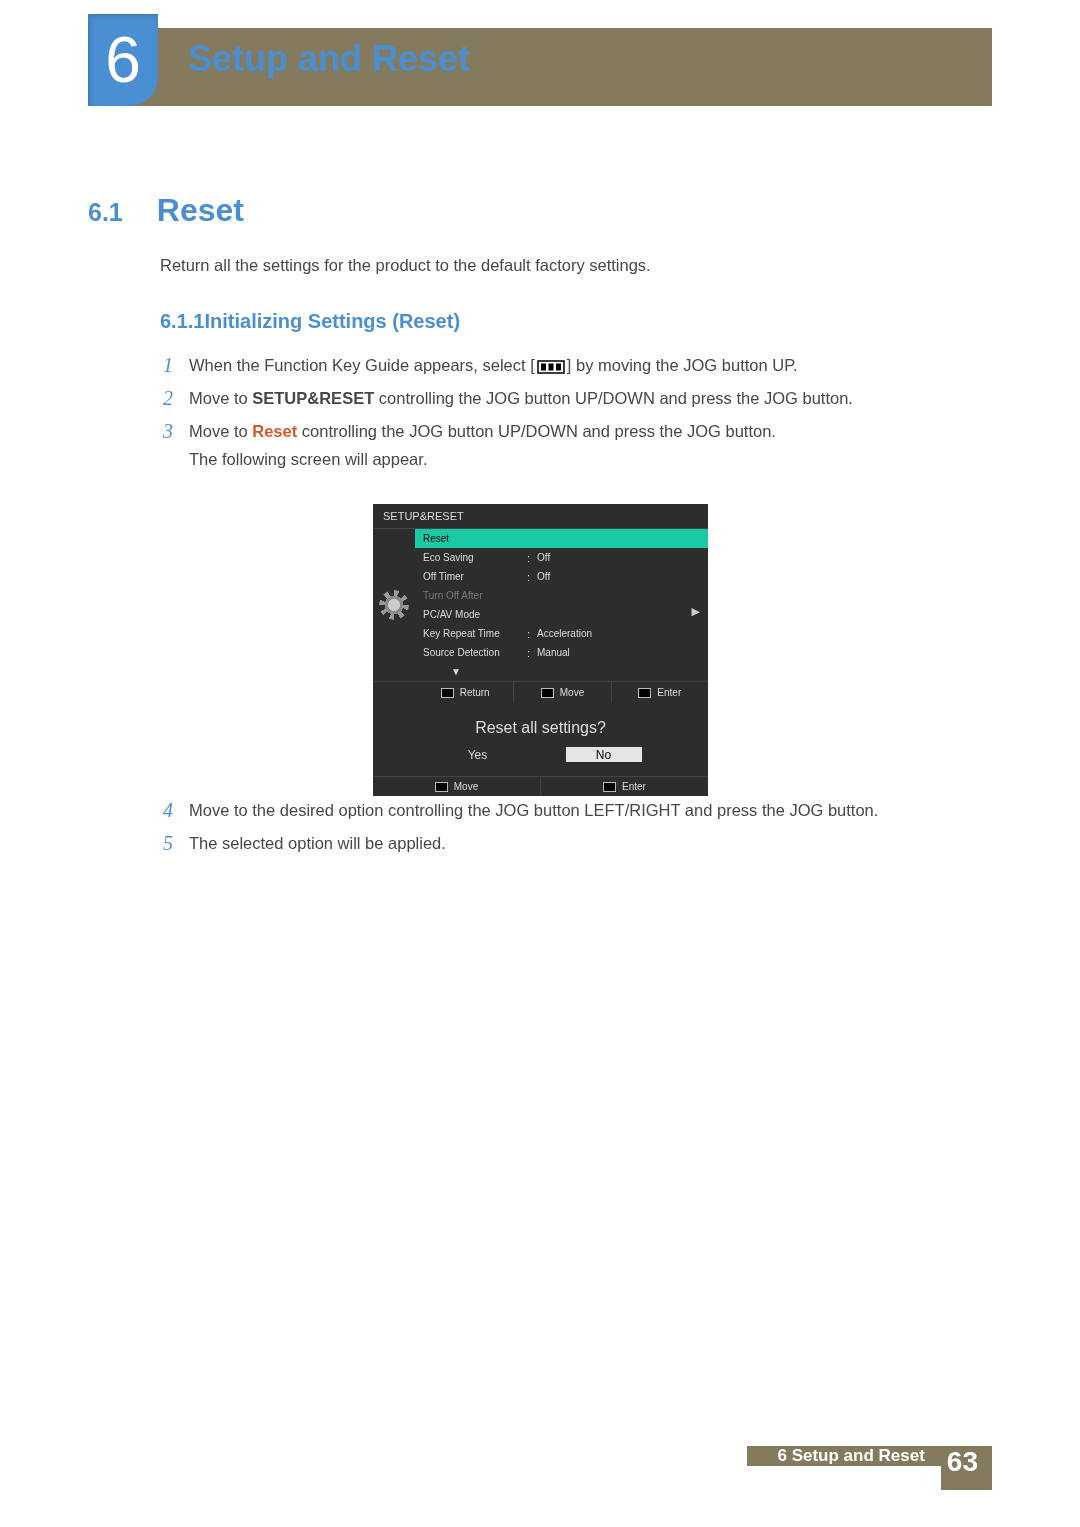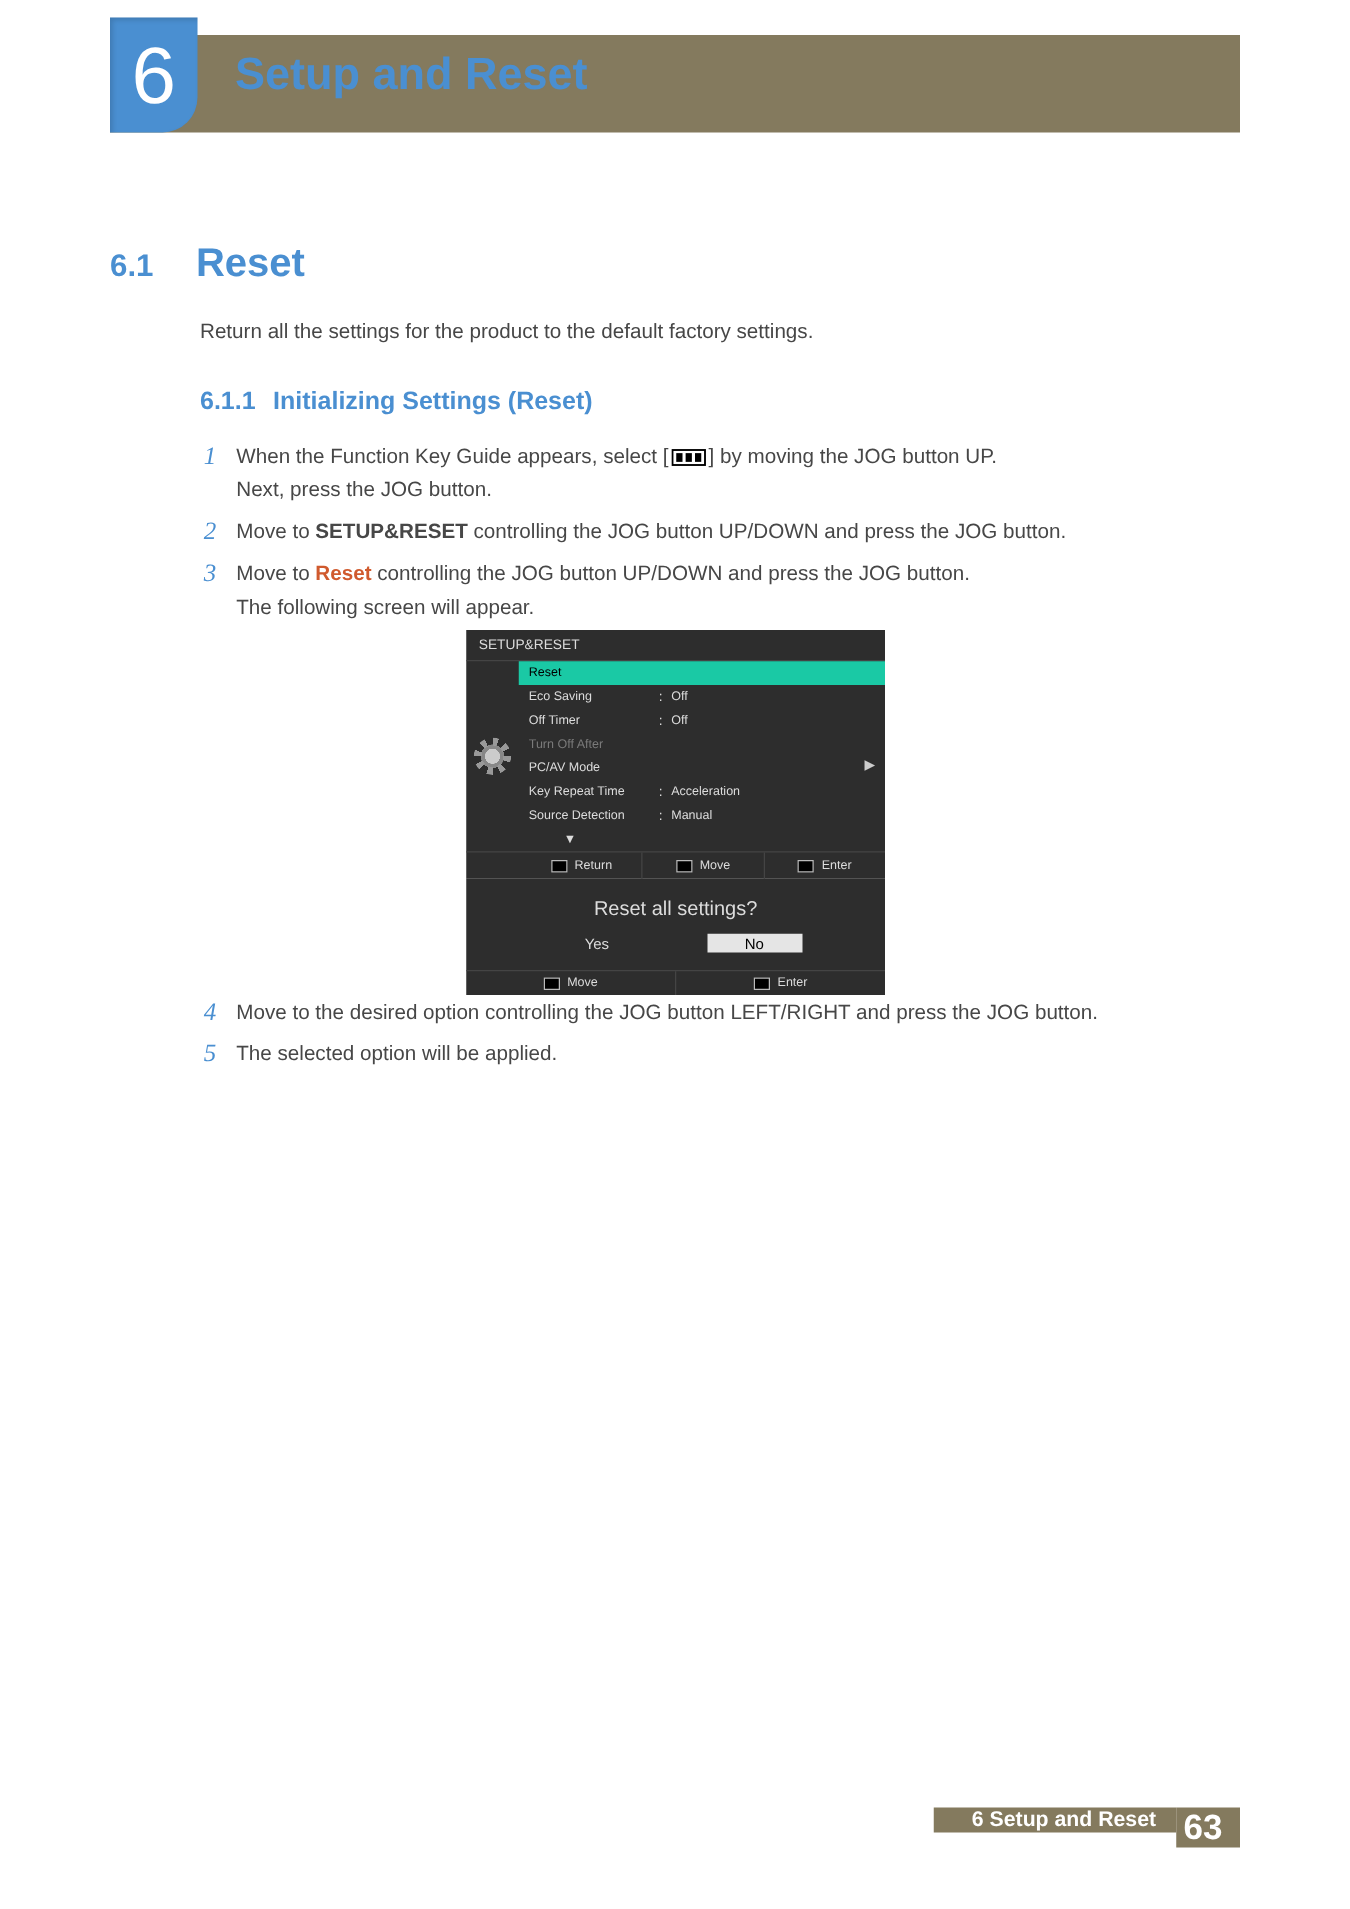--- a/index.html
+++ b/index.html
@@ -72,21 +72,21 @@
     color: #474747;
   }
   .subsection {
     position: absolute;
     top: 310px;
     left: 160px;
     font-size: 20px;
     font-weight: bold;
     color: #4a8fd1;
   }
-  .subsection-number { margin-right: 14px; }
+  .subsection-number { }
   .steps {
     position: absolute;
     top: 352px;
     left: 163px;
     right: 92px;
     font-size: 16.5px;
     color: #474747;
     line-height: 1.65;
   }
   .step { display: flex; margin-bottom: 6px; }
@@ -270,21 +270,21 @@
     align-items: center;
     padding: 0 16px 0 30px;
   }
   .p-footer-page {
     background: #847a5e;
     color: #fff;
     font-size: 28px;
     font-weight: bold;
     display: flex;
     align-items: center;
-    padding: 0 14px 0 6px;
+    padding: 0 14px 12px 6px;
   }
 </style>
 </head>
 <body>
 
 <div class="top-banner"></div>
 <div class="chapter-tab">
   <span class="chapter-number">6</span>
 </div>
 <div class="chapter-title">Setup and Reset</div>
@@ -303,21 +303,20 @@
 <div class="steps">
   <div class="step">
     <div class="step-num">1</div>
     <div class="step-body">
       <span>When the Function Key Guide appears, select </span>[<span class="menu-icon"><svg width="28" height="14">
             <rect x="1" y="1" width="26" height="12" fill="none" stroke="#000" stroke-width="1.5"></rect>
             <rect x="4" y="3.5" width="5" height="7" fill="#000"></rect>
             <rect x="11.5" y="3.5" width="5" height="7" fill="#000"></rect>
             <rect x="19" y="3.5" width="5" height="7" fill="#000"></rect>
           </svg></span>]<span> by moving the JOG button UP.</span>
-      <div>Next, press the JOG button.</div>
     </div>
   </div>
   <div class="step">
     <div class="step-num">2</div>
     <div class="step-body">
       <span>Move to </span><span class="bold-text">SETUP&amp;RESET</span><span> controlling the JOG button UP/DOWN and press the JOG button.</span>
     </div>
   </div>
   <div class="step">
     <div class="step-num">3</div>

